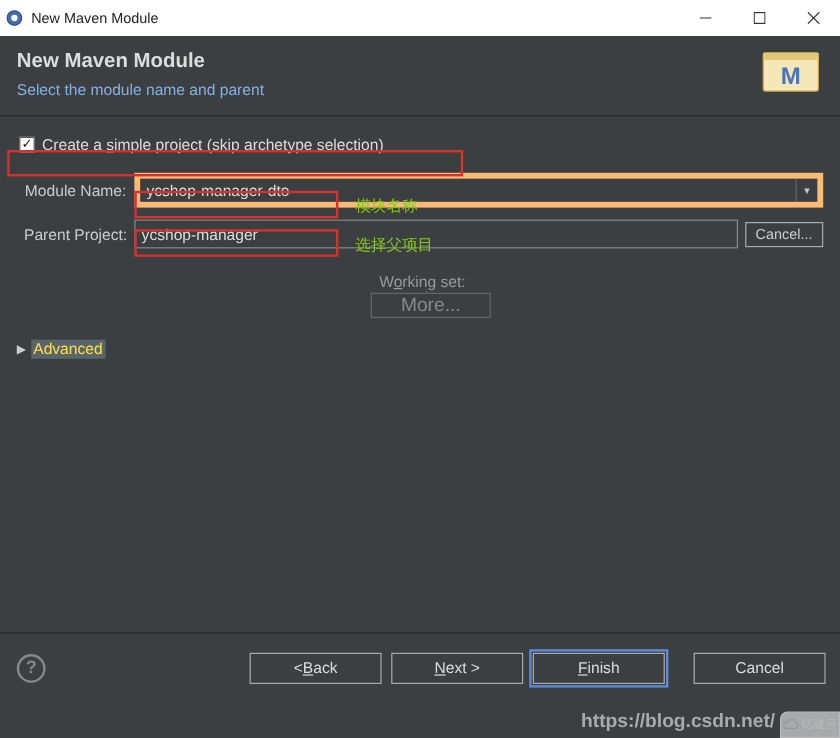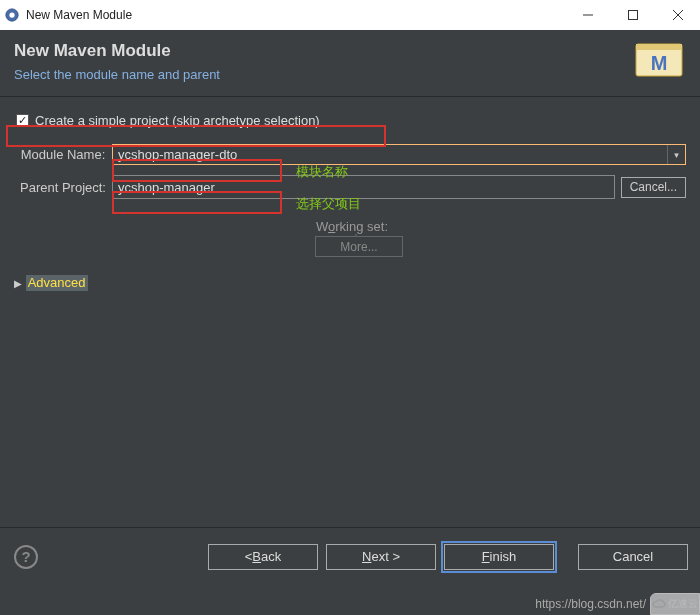--- a/index.html
+++ b/index.html
@@ -23,47 +23,47 @@
     .underline { text-decoration: underline; }
 
     .highlight-box { border: 2px solid #d3322d; position: absolute; pointer-events: none; }
     .hb1 { top: 125px; left: 6px; width: 380px; height: 22px; }
     .hb2 { top: 159px; left: 112px; width: 170px; height: 23px; }
     .hb3 { top: 191px; left: 112px; width: 170px; height: 23px; }
 
     .form-row { display: flex; align-items: center; margin-bottom: 10px; }
     .form-label { width: 98px; color: #ccc; text-align: center; }
     .text-input { flex: 1; height: 24px; background: #3c3f41; border: 1px solid #888; color: #ddd; padding: 0 5px; font-size: 13px; line-height: 19px; }
-    .module-input-wrap { flex: 1; display: flex; border: 1px solid #fdba74; }
+    .module-input-wrap { flex: 1; display: flex; border: 5px solid #fdba74; }
     .module-input { flex: 1; height: 19px; background: #3c3f41; border: none; color: #ddd; padding: 0 5px; font-size: 13px; }
     .dd-chevron { width: 18px; height: 19px; background: #3c3f41; border-left: 1px solid #666; display: flex; align-items: center; justify-content: center; color: #ccc; font-size: 9px; }
     .browse-btn { height: 21px; padding: 0 8px; margin-left: 6px; background: #3c3f41; border: 1px solid #aaa; color: #ccc; font-size: 12px; cursor: pointer; }
 
     .red-anno { position: absolute; color: #84cc16; font-size: 13px; font-family: "Microsoft YaHei", sans-serif; pointer-events: none; }
     .anno1 { top: 163px; left: 296px; }
     .anno2 { top: 195px; left: 296px; }
 
     .working-set-block { margin-top: 20px; }
     .ws-row { display: flex; align-items: center; margin-top: 8px; padding-left: 12px; flex-direction: column; }
     .ws-label { width: 80px; color: #999; }
     .ws-input { flex: 1; height: 21px; background: #3c3f41; border: 1px solid #555; }
-    .more-btn { height: 21px; padding: 0 24px; margin-left: 6px; background: #3c3f41; border: 1px solid #666; color: #888; font-size: 12px; }
+    .more-btn { height: 21px; padding: 0 24px; margin-left: 6px; background: #3c3f41; border: 1px solid #666; color: #888; font-size: 16px; }
 
     .advanced-row { margin-top: 18px; display: flex; align-items: center; cursor: pointer; }
     .adv-chevron { font-size: 10px; color: #ccc; margin-right: 4px; }
     .adv-label { background: #5b6469; padding: 0 2px 1px; color: #fde047; }
 
     .bottom-bar { position: absolute; bottom: 30px; left: 0; right: 0; height: 58px; border-top: 1px solid #2a2a2a; display: flex; align-items: center; justify-content: flex-end; padding: 0 12px; gap: 8px; }
     .help-circle { position: absolute; left: 14px; width: 24px; height: 24px; border: 2px solid #888; border-radius: 50%; color: #888; display: flex; align-items: center; justify-content: center; font-size: 15px; font-weight: bold; cursor: pointer; }
     .wiz-btn { width: 110px; height: 26px; background: #3c3f41; border: 1px solid #aaa; color: #ddd; font-size: 13px; display: flex; align-items: center; justify-content: center; cursor: pointer; }
     .wiz-btn.primary { outline: 2px solid #5a8dd6; outline-offset: 1px; }
     .wiz-btn .u { text-decoration: underline; }
     .wiz-btn.cancel { margin-left: 16px; }
 
-    .watermark { position: absolute; bottom: 4px; right: 54px; color: #aaa; font-size: 12px; }
+    .watermark { position: absolute; bottom: 4px; right: 54px; color: #aaa; font-size: 16px; font-weight: bold; }
     .logo-wm { position: absolute; bottom: 0; right: 0; width: 50px; height: 22px; display: flex; align-items: center; justify-content: center; color: #bbb; font-size: 10px; border: 1px solid #bbb; border-radius: 6px 0 0 0; background: rgba(240,240,240,0.6); gap:2px; }
     .logo-wm svg { opacity: 0.6; }
   </style>
 </head>
 <body>
 
 <div class="titlebar">
   <span class="titlebar-icon">
     <svg width="14" height="14" viewBox="0 0 16 16">
         <circle cx="8" cy="8" r="7" fill="#4a6da7" stroke="#274b84" stroke-width="1"></circle>

